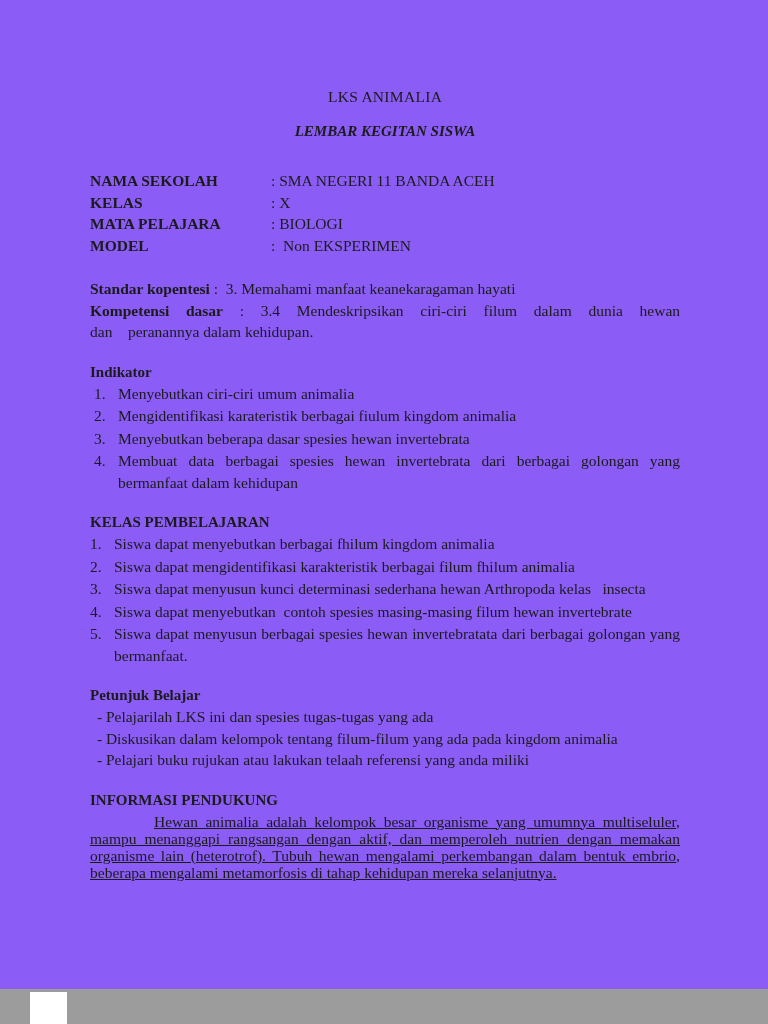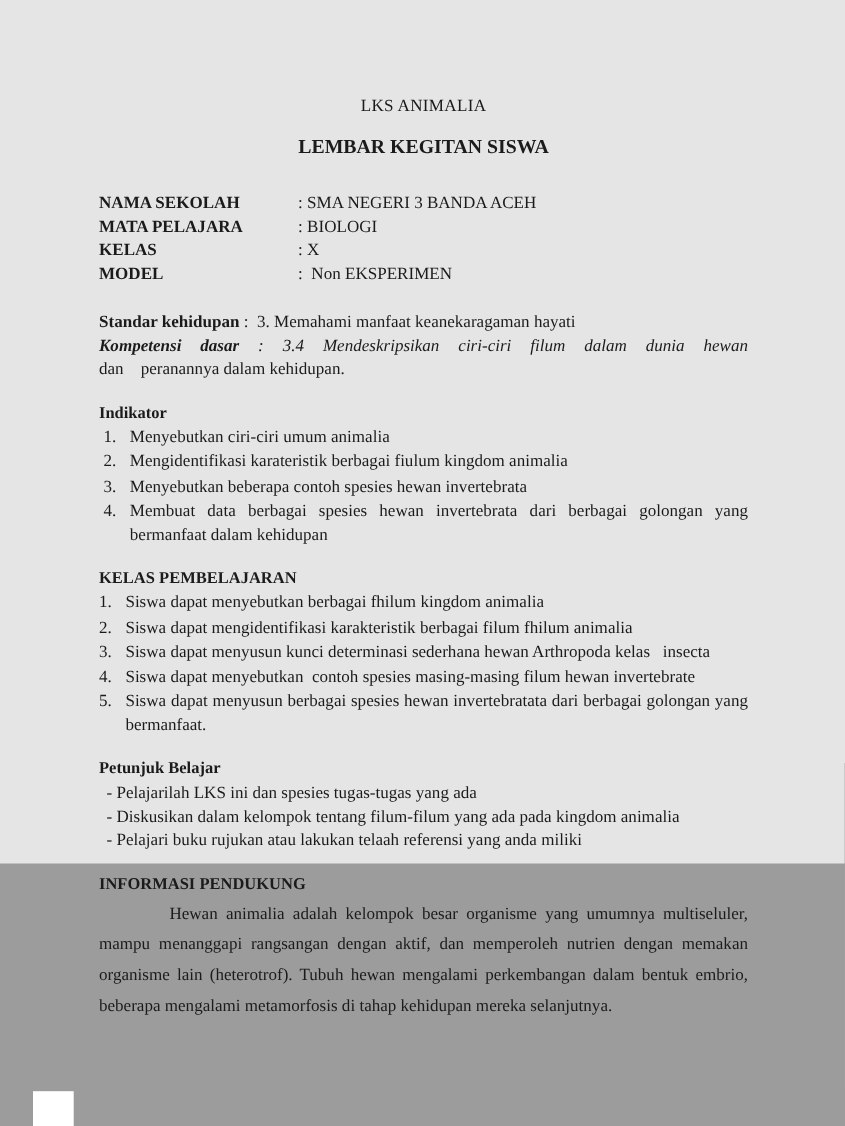--- a/index.html
+++ b/index.html
@@ -12,68 +12,70 @@
   .viewer {
     position: relative;
     width: 768px;
     height: 1024px;
     overflow: hidden;
   }
   .page {
     position: absolute;
     top: 0; left: 0;
     width: 768px;
-    height: 785px;
-    background: #e5e5e5;
+    height: 989px;
+    background: #8b5cf6;
     box-sizing: border-box;
     padding: 88px 88px 0 90px;
     font-size: 15.5px;
   }
   .doc-title {
     margin: 0 0 17px;
     text-align: center;
     font-size: 15.5px;
     font-weight: normal;
     letter-spacing: 0.3px;
   }
   .doc-subtitle {
     margin: 0 0 30px;
     text-align: center;
-    font-size: 18px;
+    font-size: 15px;
     font-weight: bold;
+    font-style: italic;
   }
   .info-table { margin: 0 0 22px; }
   .info-row { display: flex; line-height: 21.5px; align-items: center; }
   .info-label { font-weight: bold; width: 181px; flex: none; }
   .info-value { white-space: pre-wrap; }
 
   .kompetensi { line-height: 21.5px; margin: 0 0 21px; }
-  .line-justify { text-align: justify; text-align-last: justify; font-style: italic; }
+  .line-justify { text-align: justify; text-align-last: justify; }
   .bold { font-weight: bold; }
   .pre { white-space: pre-wrap; }
 
   .sec-heading {
     font-weight: bold;
     font-size: 15px;
     margin: 21px 0 2px;
   }
   .num-list { padding-left: 4px; }
   .num-item { display: flex; line-height: 21.5px; margin: 0 0 1px; }
   .num { width: 24px; flex: none; }
   .li-text { white-space: pre-wrap; flex: 1; }
   .li-text.justify { white-space: normal; text-align: justify; }
 
   .dash-list { padding-left: 3px; }
   .dash-item { line-height: 21.5px; white-space: pre-wrap; }
 
   .informasi-para {
     margin: 4px 0 0;
-    line-height: 28px;
+    line-height: 17px;
     text-align: justify;
     text-indent: 64px;
+    text-decoration: underline;
   }
 
   .bottom-strip {
     position: absolute;
     left: 0;
     top: 989px;
     width: 768px;
     height: 35px;
     background: #9c9c9c;
   }
@@ -91,39 +93,39 @@
 
 <div class="viewer">
   <div class="page">
 
     <h1 class="doc-title">LKS ANIMALIA</h1>
     <h2 class="doc-subtitle">LEMBAR KEGITAN SISWA</h2>
 
     <div class="info-table">
       <div class="info-row">
         <span class="info-label">NAMA SEKOLAH</span>
-        <span class="info-value">: SMA NEGERI 3 BANDA ACEH</span>
+        <span class="info-value">: SMA NEGERI 11 BANDA ACEH</span>
+      </div>
+      <div class="info-row">
+        <span class="info-label">KELAS</span>
+        <span class="info-value">: X</span>
       </div>
       <div class="info-row">
         <span class="info-label">MATA PELAJARA</span>
         <span class="info-value">: BIOLOGI</span>
-      </div>
-      <div class="info-row">
-        <span class="info-label">KELAS</span>
-        <span class="info-value">: X</span>
       </div>
       <div class="info-row">
         <span class="info-label">MODEL</span>
         <span class="info-value">:  Non EKSPERIMEN</span>
       </div>
     </div>
 
     <div class="kompetensi">
       <div>
-        <span class="bold">Standar kehidupan</span>
+        <span class="bold">Standar kopentesi</span>
         <span class="pre">:  3. Memahami manfaat keanekaragaman hayati</span>
       </div>
       <div class="line-justify">
         <span class="bold">Kompetensi dasar</span>
         <span>: 3.4 Mendeskripsikan ciri-ciri filum dalam dunia hewan</span>
       </div>
       <div class="pre">dan    peranannya dalam kehidupan.</div>
     </div>
 
     <div class="sec-heading">Indikator</div>
@@ -131,21 +133,21 @@
       <div class="num-item">
         <span class="num">1.</span>
         <span class="li-text">Menyebutkan ciri-ciri umum animalia</span>
       </div>
       <div class="num-item">
         <span class="num">2.</span>
         <span class="li-text">Mengidentifikasi karateristik berbagai fiulum kingdom animalia</span>
       </div>
       <div class="num-item">
         <span class="num">3.</span>
-        <span class="li-text">Menyebutkan beberapa contoh spesies hewan invertebrata</span>
+        <span class="li-text">Menyebutkan beberapa dasar spesies hewan invertebrata</span>
       </div>
       <div class="num-item">
         <span class="num">4.</span>
         <span class="li-text justify">Membuat data berbagai spesies hewan invertebrata dari berbagai golongan yang bermanfaat dalam kehidupan</span>
       </div>
     </div>
 
     <div class="sec-heading">KELAS PEMBELAJARAN</div>
     <div class="num-list" style="padding-left:0;">
       <div class="num-item">

